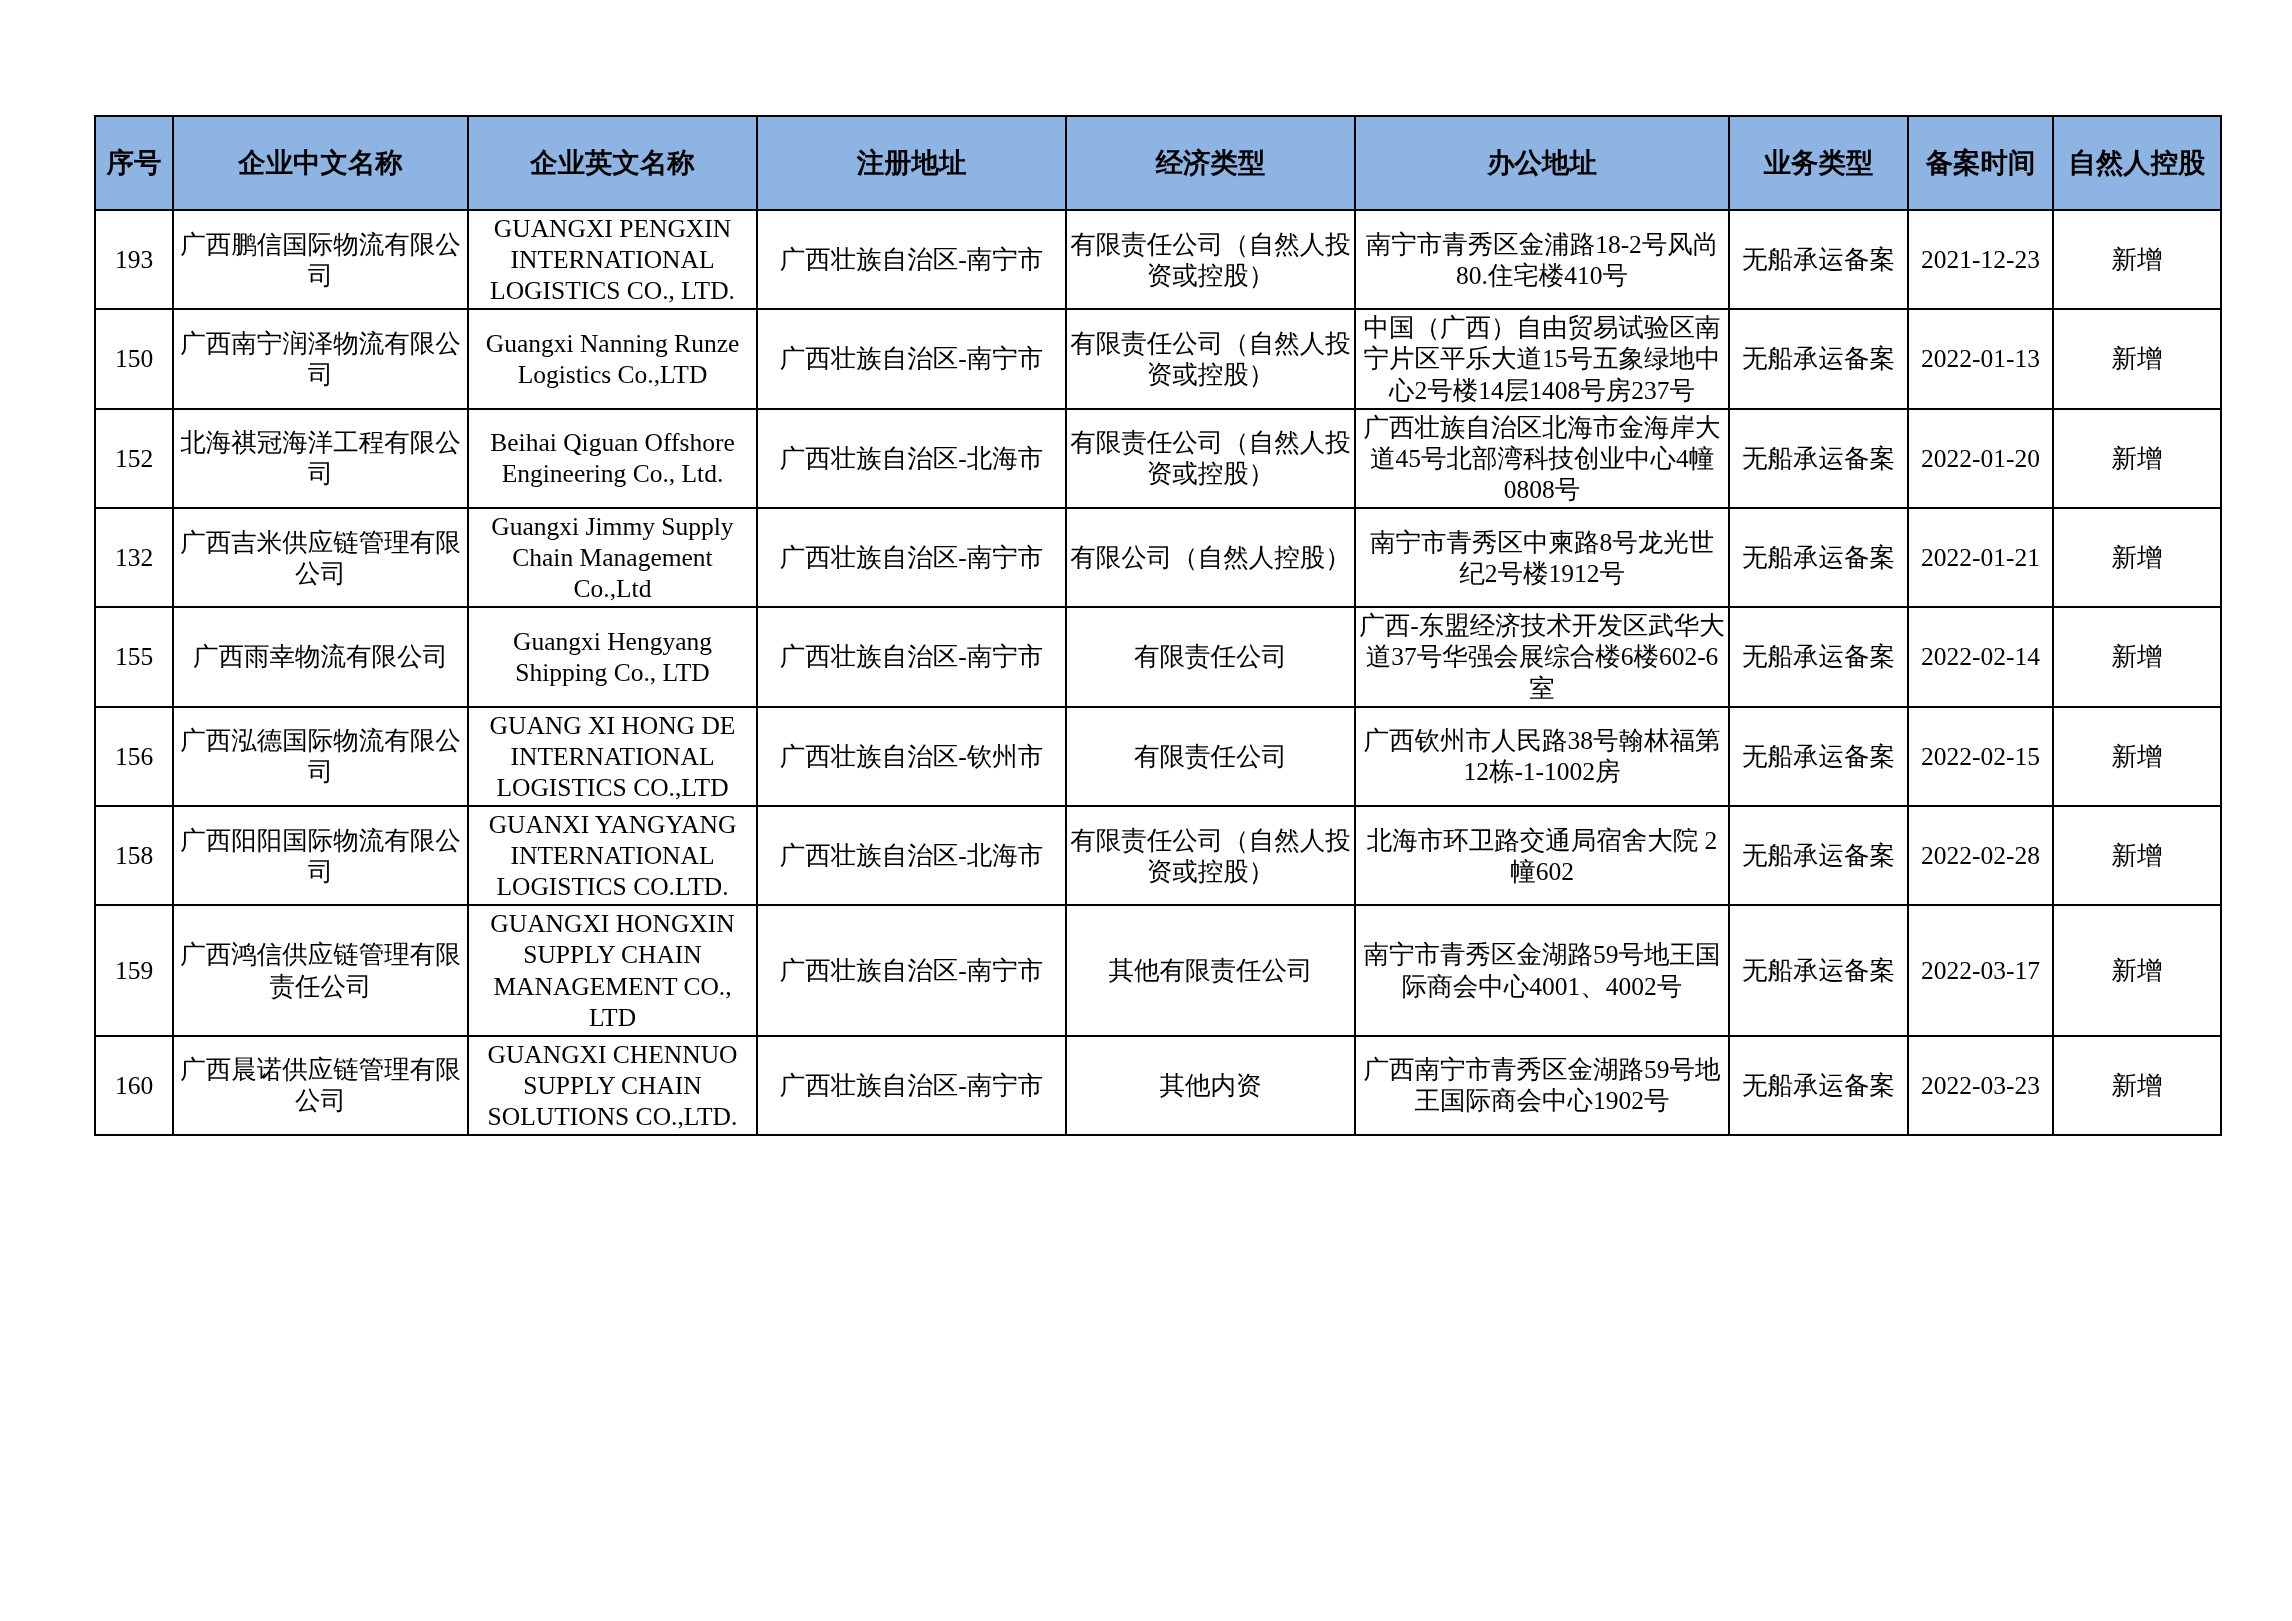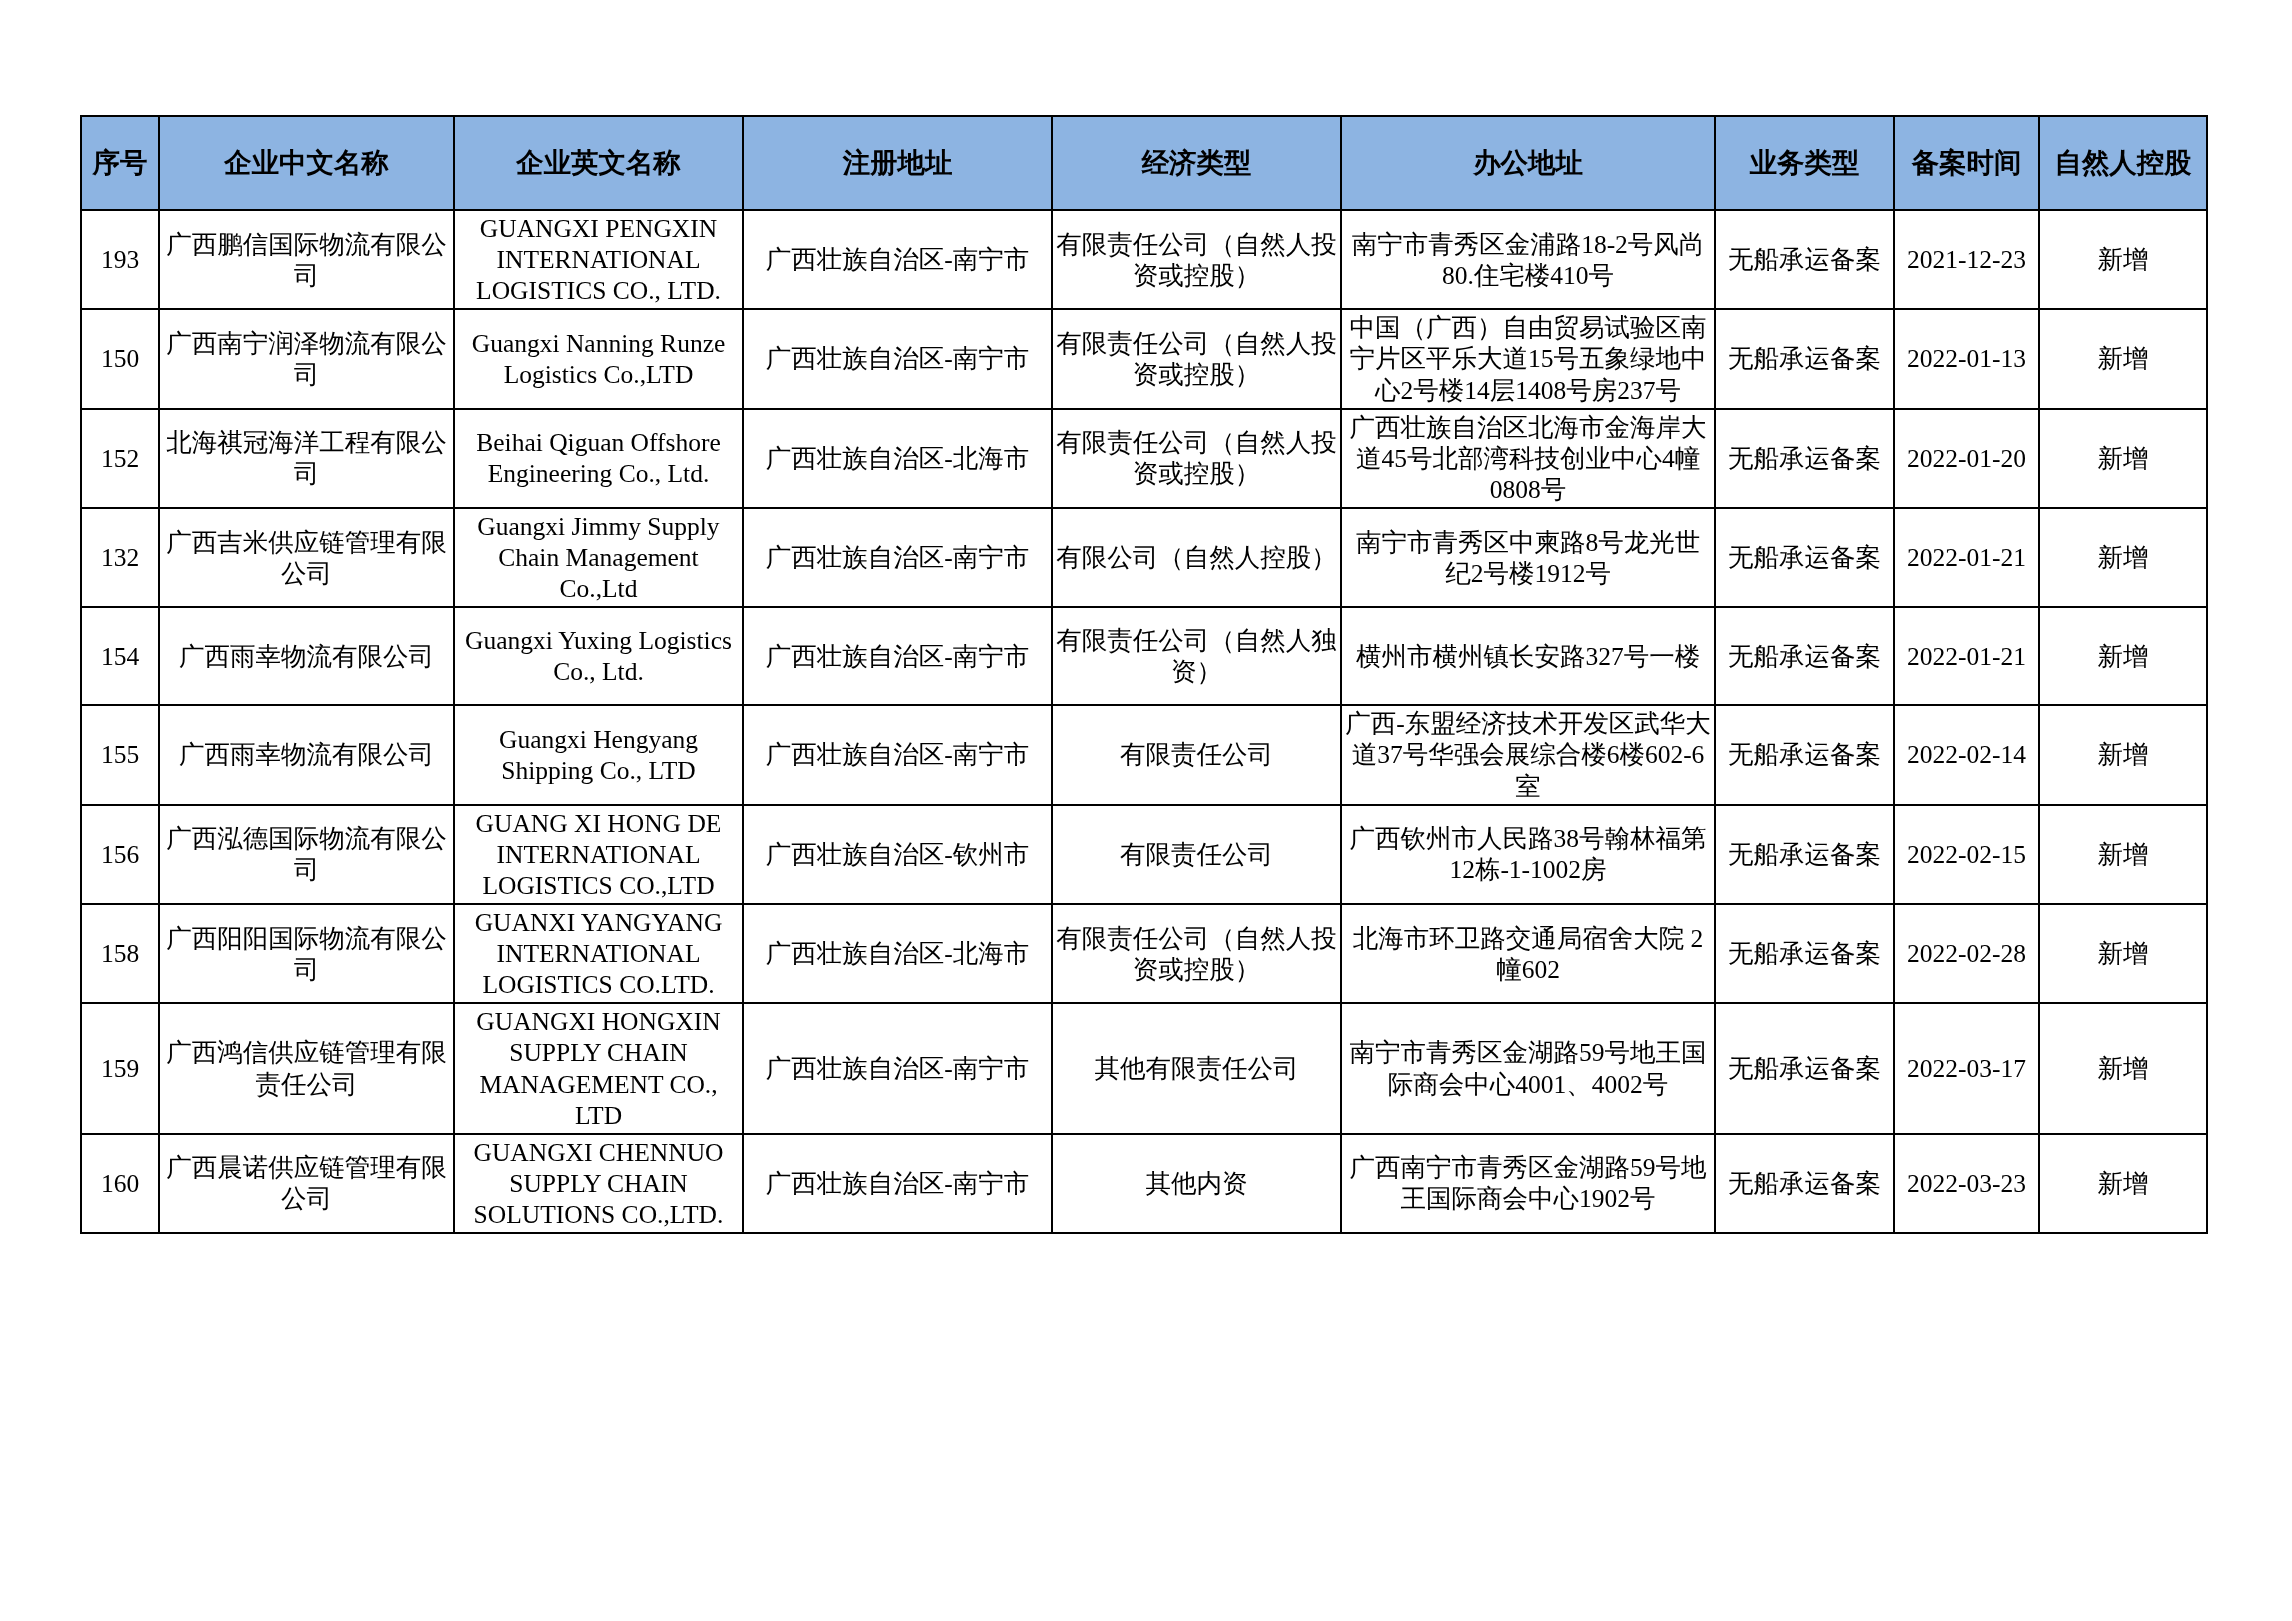--- a/index.html
+++ b/index.html
@@ -10,21 +10,21 @@
   }
   .page {
     position: relative;
     width: 2293px;
     height: 1621px;
     background: #ffffff;
     overflow: hidden;
   }
   .registry-table {
     position: absolute;
-    left: 80px;
+    left: 94px;
     top: 115px;
     width: 2127px;
     border-collapse: collapse;
     table-layout: fixed;
     font-family: "Liberation Serif", "DejaVu Serif", serif;
     color: #000000;
     border-radius: 13px;
   }
   .registry-table th,
   .registry-table td {
@@ -126,31 +126,20 @@
           <td>广西吉米供应链管理有限公司</td>
           <td>Guangxi Jimmy Supply Chain Management Co.,Ltd</td>
           <td>广西壮族自治区-南宁市</td>
           <td>有限公司（自然人控股）</td>
           <td>南宁市青秀区中柬路8号龙光世纪2号楼1912号</td>
           <td>无船承运备案</td>
           <td>2022-01-21</td>
           <td>新增</td>
         </tr>
         <tr>
-          <td>154</td>
-          <td>广西雨幸物流有限公司</td>
-          <td>Guangxi Yuxing Logistics Co., Ltd.</td>
-          <td>广西壮族自治区-南宁市</td>
-          <td>有限责任公司（自然人独资）</td>
-          <td>横州市横州镇长安路327号一楼</td>
-          <td>无船承运备案</td>
-          <td>2022-01-21</td>
-          <td>新增</td>
-        </tr>
-        <tr>
           <td>155</td>
           <td>广西雨幸物流有限公司</td>
           <td>Guangxi Hengyang Shipping Co., LTD</td>
           <td>广西壮族自治区-南宁市</td>
           <td>有限责任公司</td>
           <td>广西-东盟经济技术开发区武华大道37号华强会展综合楼6楼602-6室</td>
           <td>无船承运备案</td>
           <td>2022-02-14</td>
           <td>新增</td>
         </tr>

